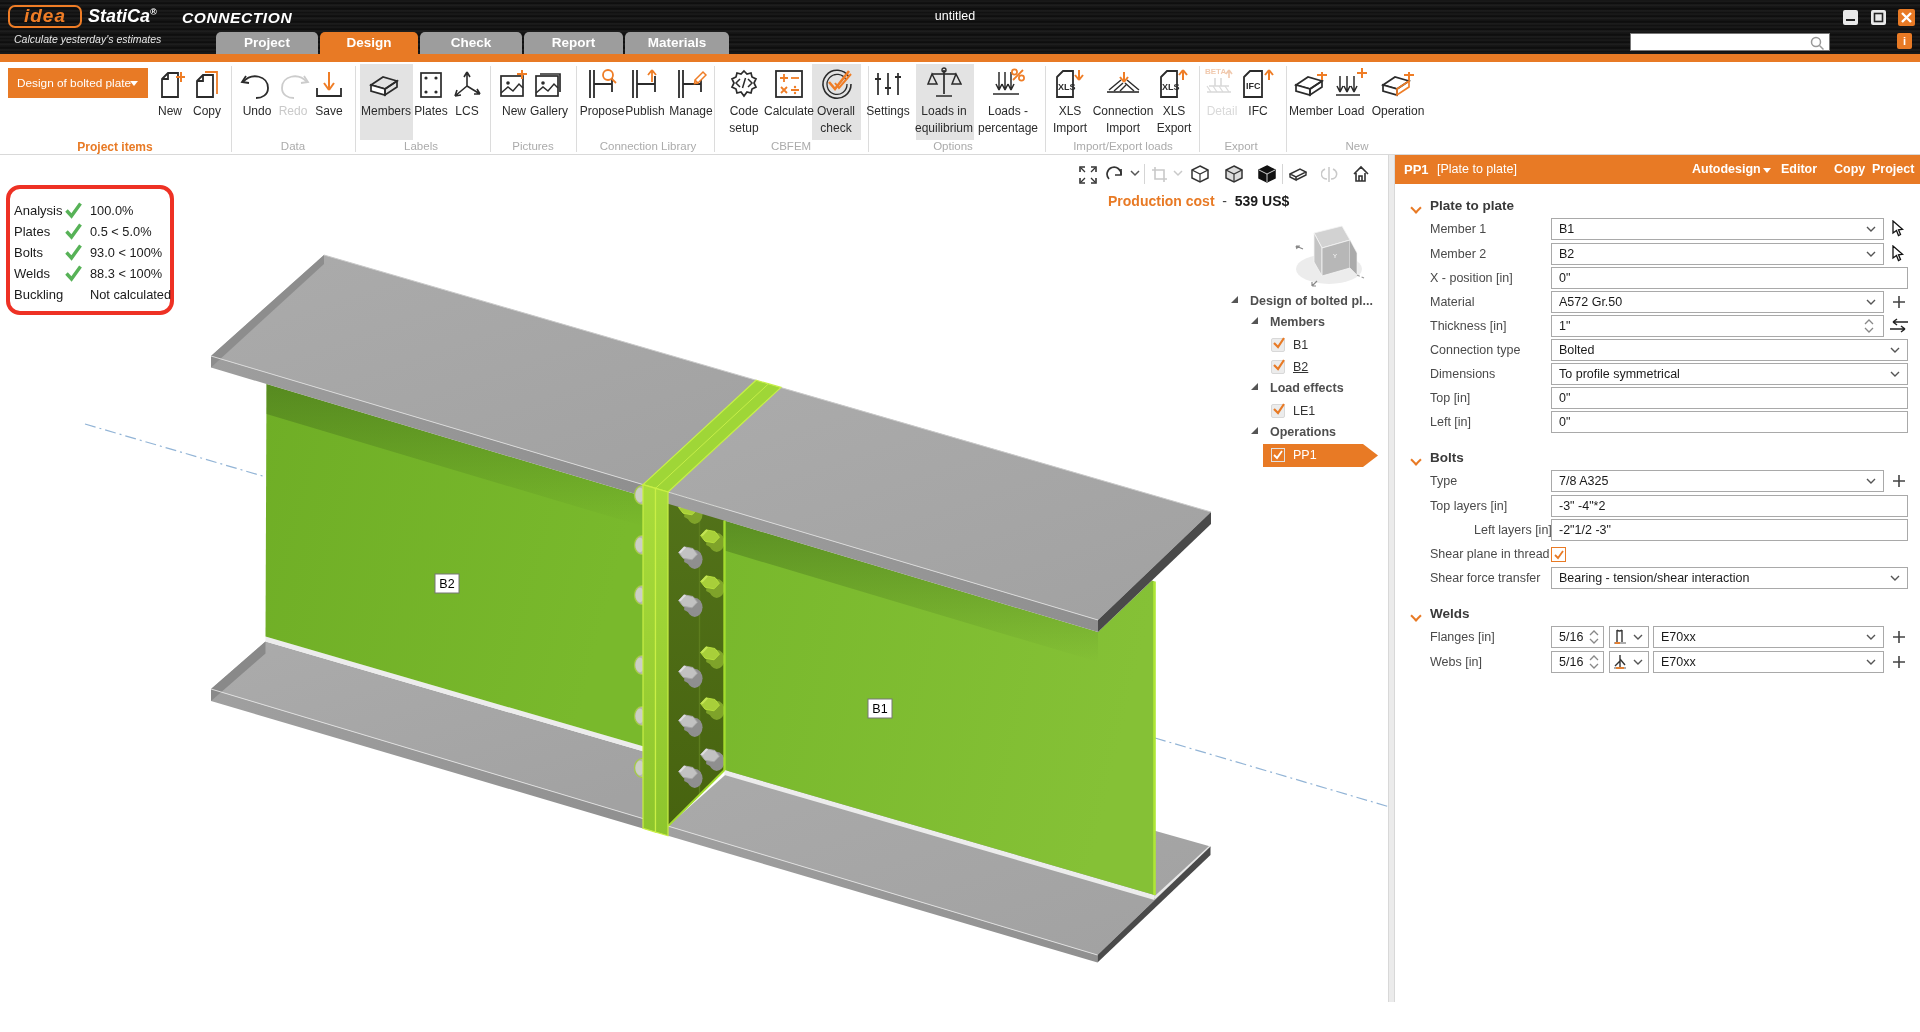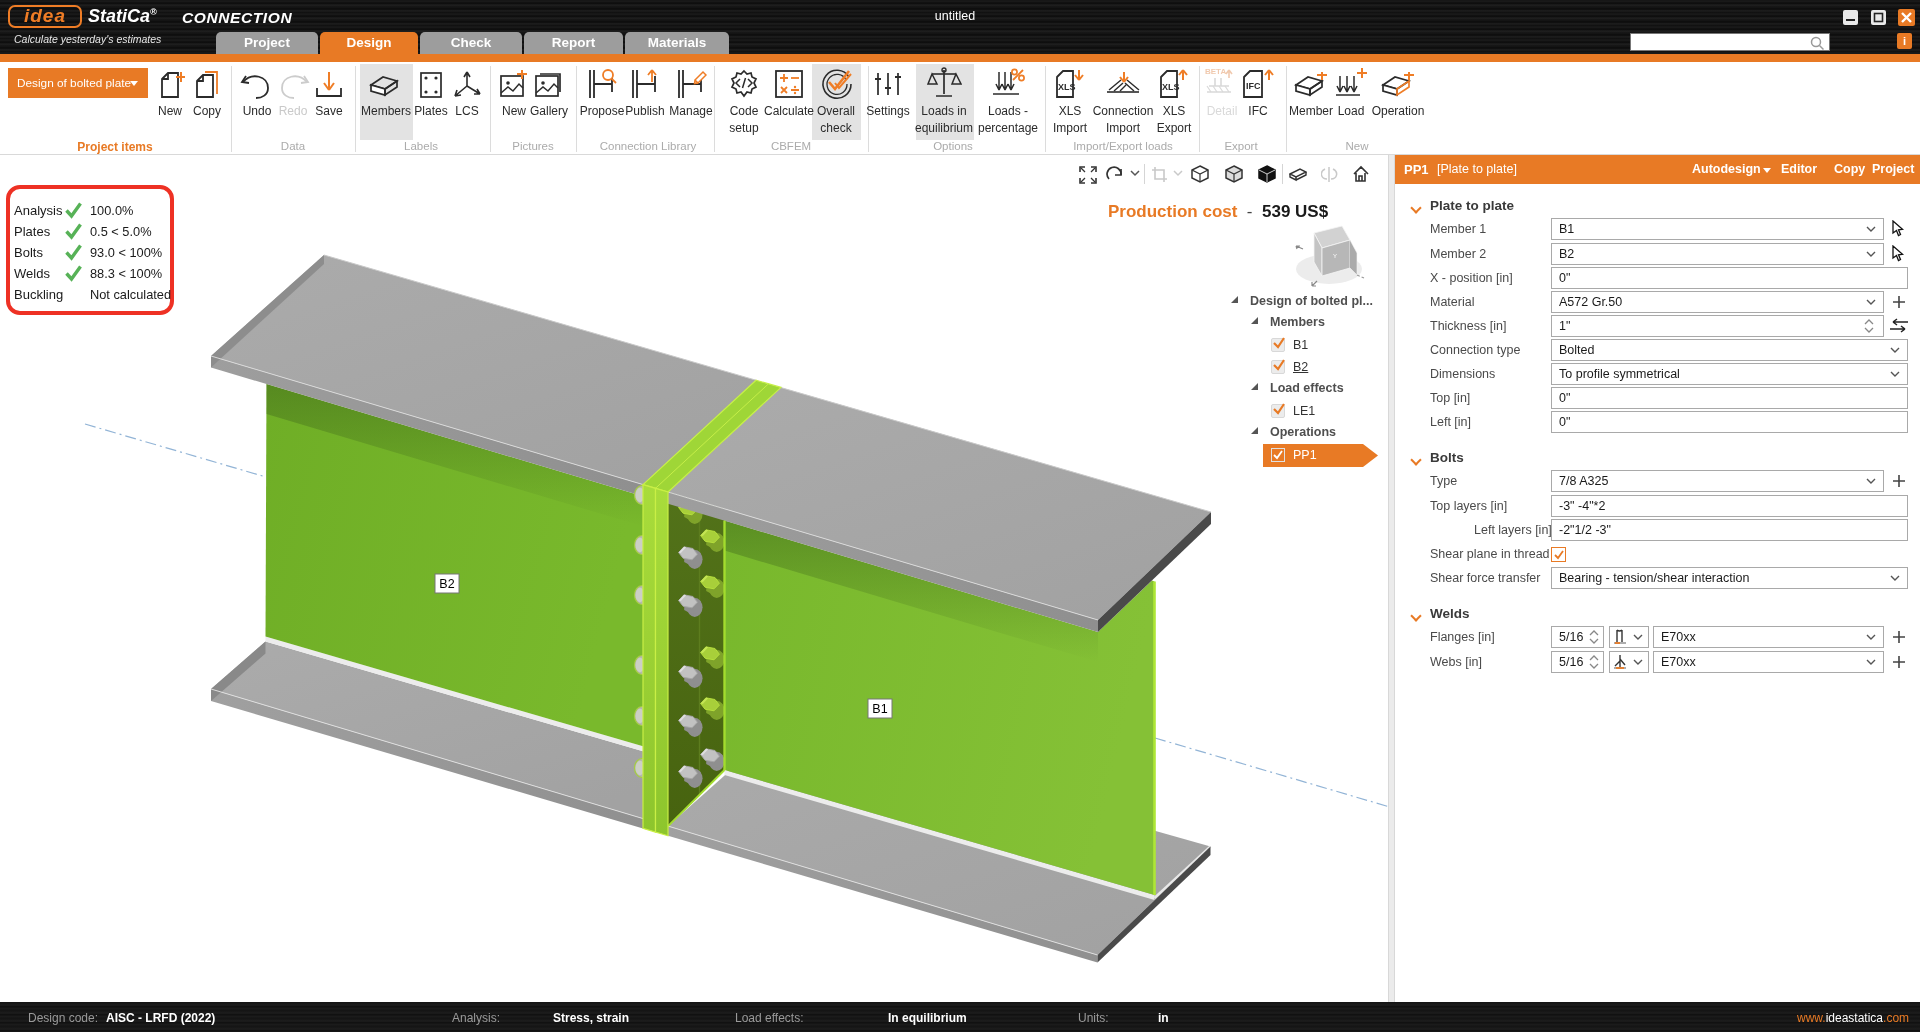--- a/index.html
+++ b/index.html
@@ -504,21 +504,21 @@
 <svg class="abs" style="left:1289px;top:167px;" width="18" height="15" viewBox="0 0 18 15">
       <path d="M1 7 L11 2 L17 5 L7 10 Z" fill="none" stroke="#333" stroke-width="1.4"></path>
       <path d="M1 7 L1 10 L7 13 L7 10 M7 13 L17 8 L17 5" fill="none" stroke="#333" stroke-width="1.4"></path>
     </svg>
 <svg class="abs" style="left:1321px;top:166px;" width="17" height="17" viewBox="0 0 17 17">
       <path d="M8 1 V16 M4 3 C-2 6 0 13 6 13 M12 3 C18 6 16 13 10 13" fill="none" stroke="#c9c9c9" stroke-width="1.5"></path>
     </svg>
 <svg class="abs" style="left:1352px;top:165px;" width="18" height="18" viewBox="0 0 18 18">
       <path d="M2 9 L9 2 L16 9 M4 8 V16 H13 V8 M7 16 V11 H10 V16" fill="none" stroke="#333" stroke-width="1.6"></path>
     </svg>
-<div class="abs" style="left:1108px;top:202px;font-size:17px;font-weight:bold;color:#e87a25;">Production cost&nbsp;&nbsp;<span style="color:#444;font-weight:normal;">-</span>&nbsp; <span style="color:#1a1a1a;">539 US$</span></div>
+<div class="abs" style="left:1108px;top:193px;font-size:14px;font-weight:bold;color:#e87a25;">Production cost&nbsp;&nbsp;<span style="color:#444;font-weight:normal;">-</span>&nbsp; <span style="color:#1a1a1a;">539 US$</span></div>
 <svg class="abs" style="left:1293px;top:218px;" width="72" height="72" viewBox="0 0 72 72">
 <ellipse cx="36" cy="51" rx="33" ry="15" fill="#ececec"></ellipse>
 <path d="M64 57 l7 3" stroke="#999" stroke-width="1.2" stroke-dasharray="3 2"></path>
 <path d="M10 31 l-7 -3 M3 28 l4 0 M3 28 l1 3" stroke="#888" stroke-width="1.2" fill="none"></path>
 <path d="M24 63 l-5 5 M19 68 l4 0 M19 68 l0 -4" stroke="#888" stroke-width="1.2" fill="none"></path>
 <polygon points="21,15 49,8 57,22 29,30" fill="#d2d2d2" stroke="#f5f5f5" stroke-width="0.8"></polygon>
 <polygon points="21,15 29,30 29,58 21,44" fill="#c4c4c4" stroke="#f5f5f5" stroke-width="0.8"></polygon>
 <polygon points="29,30 57,22 57,50 29,58" fill="#b7b7b7" stroke="#f5f5f5" stroke-width="0.8"></polygon>
 <path d="M57 22 L64 35 L64 57 L57 50" fill="#ababab" stroke="#f5f5f5" stroke-width="0.6"></path>
 <text x="40" y="40" font-size="6" fill="#fff" font-family="Liberation Sans">Y</text>
@@ -680,23 +680,12 @@
         <path d="M1 1 L5 5 L9 1" fill="none" stroke="#555" stroke-width="1.4"></path>
       </svg>
 <div class="pbox" style="left:258px;top:495.5px;width:231px;height:22px;">E70xx</div>
 <svg class="abs" style="left:471px;top:503.5px;" width="10" height="7" viewBox="0 0 10 7">
         <path d="M1 1 L5 5 L9 1" fill="none" stroke="#555" stroke-width="1.4"></path>
       </svg>
 <svg class="abs" style="left:497px;top:499.5px;" width="14" height="14" viewBox="0 0 14 14">
         <path d="M7 1 V13 M1 7 H13" stroke="#444" stroke-width="1.6"></path>
       </svg>
 </div>
-<div id="statusbar">
-<div class="t" style="left:28px;">Design code:</div>
-<div class="v" style="left:106px;">AISC - LRFD (2022)</div>
-<div class="t" style="left:452px;">Analysis:</div>
-<div class="v" style="left:553px;">Stress, strain</div>
-<div class="t" style="left:735px;">Load effects:</div>
-<div class="v" style="left:888px;">In equilibrium</div>
-<div class="t" style="left:1078px;">Units:</div>
-<div class="v" style="left:1158px;">in</div>
-<div class="t" style="left:1797px;color:#e87a25;">www.<span style="color:#fff;">ideastatica</span>.com</div>
-</div>
 </div>
 </body></html>

